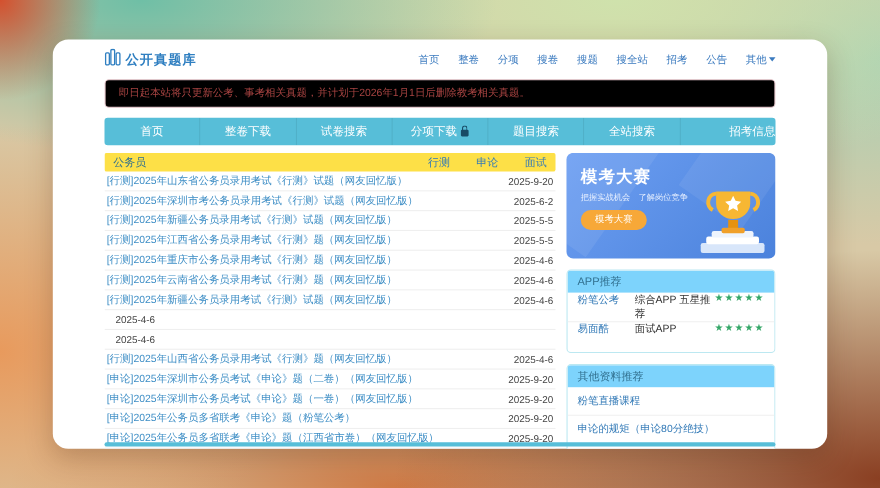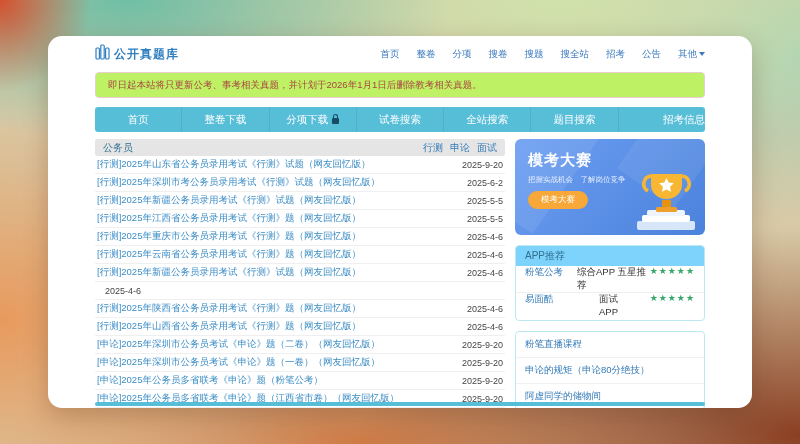--- a/index.html
+++ b/index.html
@@ -23,38 +23,38 @@
   }
   
   .hdr { height:24px; margin-top:2px; display:flex; align-items:center; justify-content:space-between; }
   .logo { display:flex; align-items:center; gap:4px; }
   .logo-text { color:#2f7fc1; font-size:12px; font-weight:bold; letter-spacing:1px; }
   .topnav { display:flex; align-items:center; gap:17px; }
   .topnav a { font-size:9.5px; color:#3a7abf; text-decoration:none; cursor:pointer; display:flex; align-items:center; gap:2px;}
   .caret { width:0; height:0; border-left:3px solid transparent; border-right:3px solid transparent; border-top:4px solid #3a7abf; display:inline-block; }
   
   .notice {
-    margin-top:6px; height:26px; background:#bef264; border:1px solid #ebccd1; border-radius:4px;
+    margin-top:6px; height:26px; background:#000000; border:1px solid #ebccd1; border-radius:4px;
     color:#a94442; font-size:9.5px; line-height:24px; padding:0 12px; white-space:nowrap; overflow:hidden;
   }
   
   .mainnav { margin-top:9px; height:25px; background:#57bed8; border-radius:3px; display:flex; overflow:hidden; }
   .mainnav .cell {
     flex:1; display:flex; align-items:center; justify-content:center; gap:4px;
     color:#fff; font-size:10.5px; cursor:pointer; border-right:1px solid rgba(0,0,0,.07);
   }
   .mainnav .cell:last-child { border-right:none;justify-content:flex-end; }
   .lock { display:inline-block; width:7px; height:6px; background:#184b66; border-radius:1px; position:relative; margin-top:3px; }
   .lock:before { content:""; position:absolute; top:-4px; left:1px; width:3px; height:4px; border:1.5px solid #184b66; border-bottom:none; border-radius:3px 3px 0 0; }
   
   .main { margin-top:7px; flex:1; display:flex; gap:10px; overflow:hidden; position:relative; }
   .leftcol { flex:1; min-width:0; display:flex; flex-direction:column; }
-  .cathead { height:20px; background:#e5e5e5; display:flex; align-items:center; padding:0 8px; border-radius:2px; }
+  .cathead { height:20px; background:#fde047; display:flex; align-items:center; padding:0 8px; border-radius:2px; }
   .cathead .cat { font-size:10px; color:#31708f; }
-  .filters { margin-left:auto; display:flex; gap:7px; }
+  .filters { margin-left:auto; display:flex; gap:24px; }
   .filters a { font-size:10px; color:#337ab7; text-decoration:none; cursor:pointer; }
   .rows { list-style:none; }
   .rows li { height:18px; display:flex; align-items:center; border-bottom:1px solid #efefef; padding:0 2px; }
   .rows a.t { font-size:9.5px; color:#3c8dc5; text-decoration:none; white-space:nowrap; overflow:hidden; text-overflow:ellipsis; flex:1; cursor:pointer; }
   .rows .d { font-size:9px; color:#444; margin-left:8px; flex:none; }
   
   .side { width:190px; flex:none; display:flex; flex-direction:column; }
   .banner {
     height:96px; border-radius:6px; position:relative; overflow:hidden;
     background:linear-gradient(135deg,#6d9ff2 0%,#4b82dc 100%); flex:none; cursor:pointer;
@@ -64,21 +64,21 @@
   .banner .b-title { position:absolute; left:13px; top:12px; color:#fff; font-size:15px; font-weight:bold; letter-spacing:1px; }
   .banner .b-sub { position:absolute; left:13px; top:36px; color:#e8f0ff; font-size:7.5px; }
   .banner .b-btn {
     position:absolute; left:13px; top:52px; background:#f7a838; color:#fff; font-size:8.5px;
     padding:3px 13px; border-radius:10px; border:none; cursor:pointer;
   }
   .banner svg { position:absolute; right:6px; bottom:2px; }
   .panel { margin-top:10px; border:1px solid #bce8f1; border-radius:4px; overflow:hidden; background:#fff; flex:none; }
   .panel-head { height:20px; background:#7dd3fc; color:#31708f; font-size:10px; display:flex; align-items:center; padding:0 9px; }
   .approw { display:flex; padding:0 9px; height:27px; border-bottom:1px solid #f0f0f0; }
-  .approw:last-child { border-bottom:none;gap:22px; }
+  .approw:last-child { border-bottom:none; }
   .approw .an { width:52px; font-size:9.5px; color:#337ab7; text-decoration:none; cursor:pointer; flex:none; }
   .approw .ad { flex:1; font-size:9.5px; color:#333; }
   .approw .stars { font-size:9px; color:#35a768; letter-spacing:1px; flex:none; }
   .reslist { list-style:none; }
   .reslist li { border-bottom:1px solid #f0f0f0; }
   .reslist li:last-child { border-bottom:none; }
   .reslist a { display:block; padding:6px 9px; font-size:9.5px; color:#337ab7; text-decoration:none; cursor:pointer; }
   
   .footstrip { position:absolute; left:47px; right:47px; bottom:2px; height:4px; background:#57bed8; border-radius:2px; }
 </style>
@@ -114,31 +114,31 @@
   <div class="notice">即日起本站将只更新公考、事考相关真题，并计划于2026年1月1日后删除教考相关真题。</div>
 
   <div class="mainnav" id="main-nav">
       <div class="cell">
         <span>首页</span>
       </div>
       <div class="cell">
         <span>整卷下载</span>
       </div>
       <div class="cell">
+        <span>试卷搜索</span>
+      </div>
+      <div class="cell">
         <span>分项下载</span>
         <span class="lock"></span>
       </div>
       <div class="cell">
-        <span>试卷搜索</span>
+        <span>题目搜索</span>
       </div>
       <div class="cell">
         <span>全站搜索</span>
-      </div>
-      <div class="cell">
-        <span>题目搜索</span>
       </div>
       <div class="cell">
         <span>招考信息</span>
       </div>
     </div>
 
   <div class="main">
 
     <div class="leftcol">
       <div class="cathead">
@@ -175,21 +175,20 @@
             <span class="d">2025-4-6</span>
           </li>
           <li>
             <a class="t">[行测]2025年新疆公务员录用考试《行测》试题（网友回忆版）</a>
             <span class="d">2025-4-6</span>
           </li>
           <li>
             <span class="d">2025-4-6</span>
           </li>
           <li>
-            <a class="t">[行测]2025年陕西省公务员录用考试《行测》题（网友回忆版）</a>
             <span class="d">2025-4-6</span>
           </li>
           <li>
             <a class="t">[行测]2025年山西省公务员录用考试《行测》题（网友回忆版）</a>
             <span class="d">2025-4-6</span>
           </li>
           <li>
             <a class="t">[申论]2025年深圳市公务员考试《申论》题（二卷）（网友回忆版）</a>
             <span class="d">2025-9-20</span>
           </li>
@@ -241,20 +240,21 @@
             </div>
             <div class="approw">
               <a class="an">易面酷</a>
               <span class="ad">面试APP</span>
               <span class="stars">★★★★★</span>
             </div>
           </div>
       </div>
 
       <div class="panel">
+        <div class="panel-head">其他资料推荐</div>
         <ul class="reslist" id="resource-list">
             <li>
               <a>粉笔直播课程</a>
             </li>
             <li>
               <a>申论的规矩（申论80分绝技）</a>
             </li>
             <li>
               <a>阿虚同学的储物间</a>
             </li>

